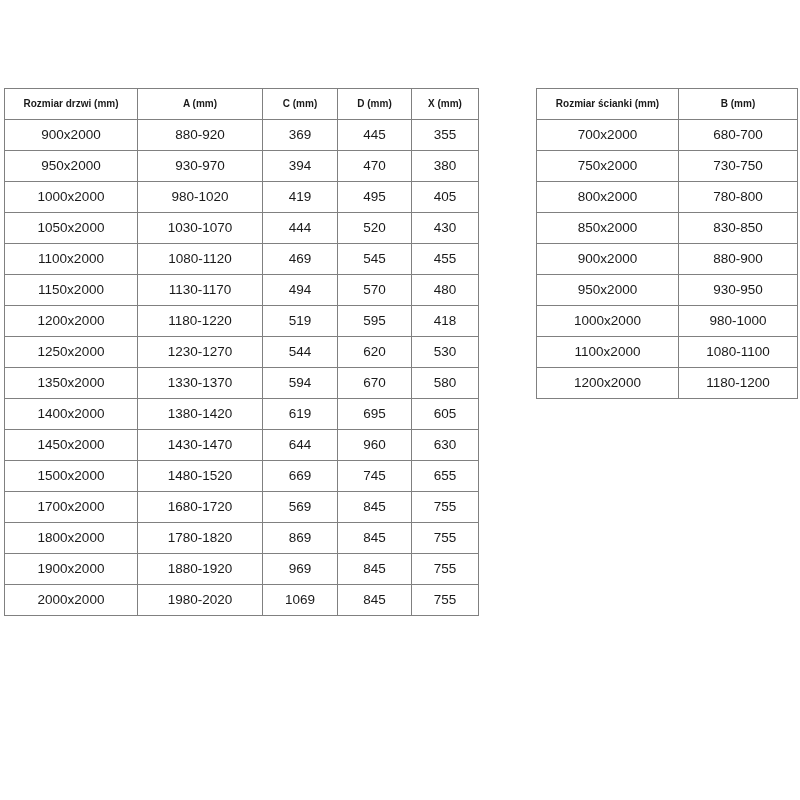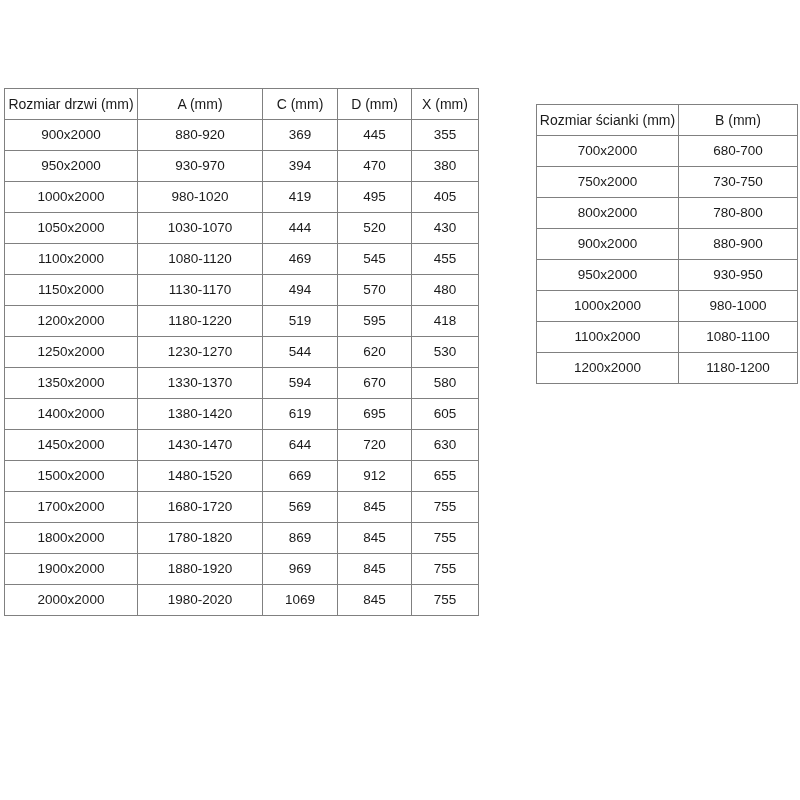--- a/index.html
+++ b/index.html
@@ -30,33 +30,32 @@
     vertical-align: middle;
     height: 30px;
     padding: 0 2px;
     font-size: 13.5px;
     line-height: 1;
     color: #1a1a1a;
     white-space: nowrap;
     overflow: hidden;
   }
   table.spec th {
-    font-weight: normal;
-    font-size: 14px;
+    font-weight: bold;
+    font-size: 10px;
   }
   #door-table {
     left: 4px;
     top: 88px;
     width: 474px;
   }
   #wall-table {
     left: 536px;
     top: 88px;
     width: 261px;
-    margin-top: 16px;
   }
 </style>
 </head>
 <body>
 
 <div class="canvas">
 
   <table class="spec" id="door-table">
     <colgroup>
       <col style="width:133px">
@@ -142,28 +141,28 @@
           <td>1400x2000</td>
           <td>1380-1420</td>
           <td>619</td>
           <td>695</td>
           <td>605</td>
         </tr>
         <tr>
           <td>1450x2000</td>
           <td>1430-1470</td>
           <td>644</td>
-          <td>720</td>
+          <td>960</td>
           <td>630</td>
         </tr>
         <tr>
           <td>1500x2000</td>
           <td>1480-1520</td>
           <td>669</td>
-          <td>912</td>
+          <td>745</td>
           <td>655</td>
         </tr>
         <tr>
           <td>1700x2000</td>
           <td>1680-1720</td>
           <td>569</td>
           <td>845</td>
           <td>755</td>
         </tr>
         <tr>
@@ -208,20 +207,24 @@
         </tr>
         <tr>
           <td>750x2000</td>
           <td>730-750</td>
         </tr>
         <tr>
           <td>800x2000</td>
           <td>780-800</td>
         </tr>
         <tr>
+          <td>850x2000</td>
+          <td>830-850</td>
+        </tr>
+        <tr>
           <td>900x2000</td>
           <td>880-900</td>
         </tr>
         <tr>
           <td>950x2000</td>
           <td>930-950</td>
         </tr>
         <tr>
           <td>1000x2000</td>
           <td>980-1000</td>

